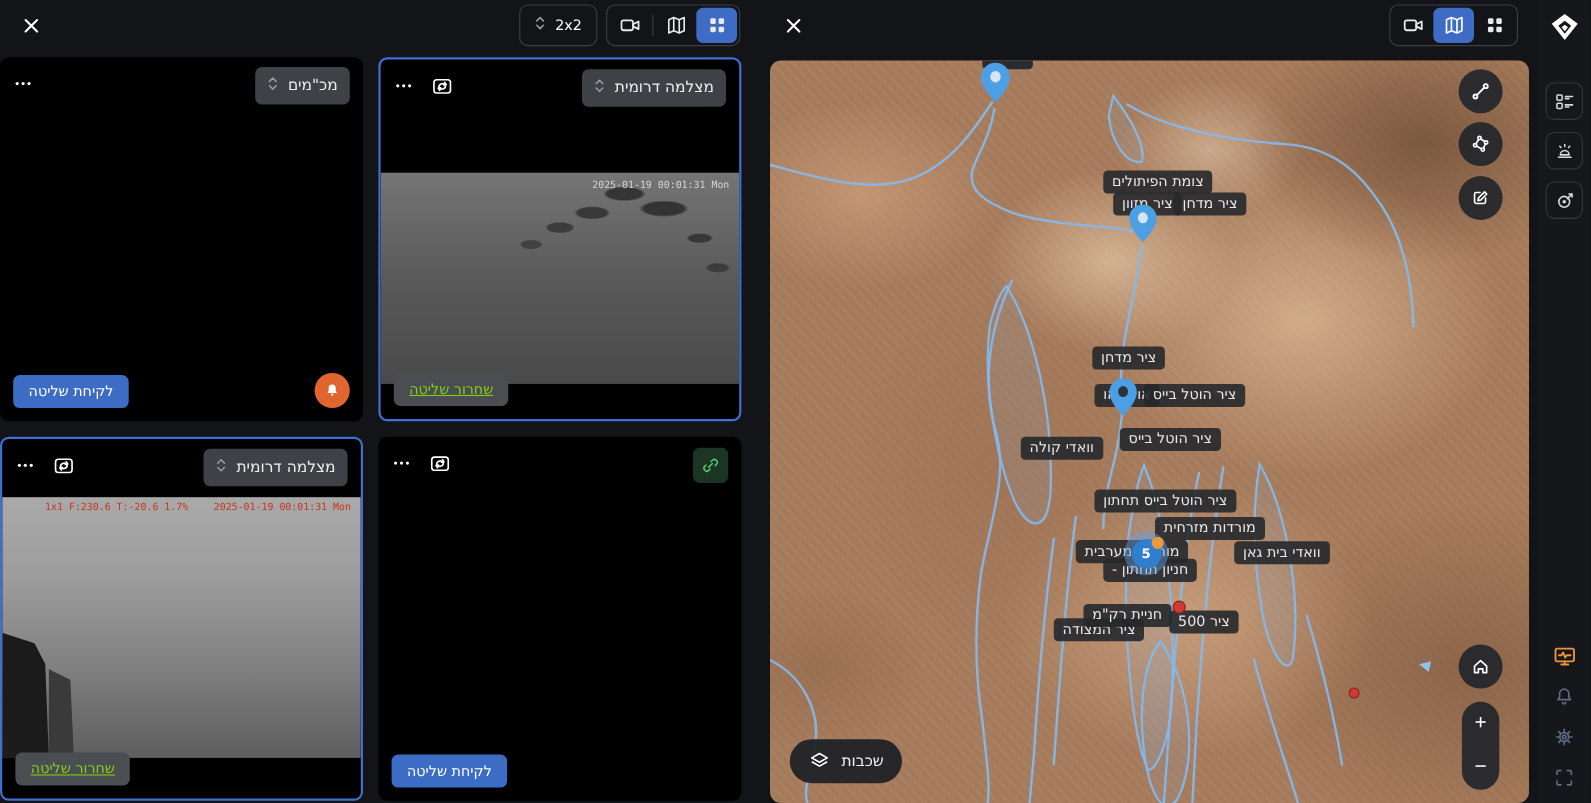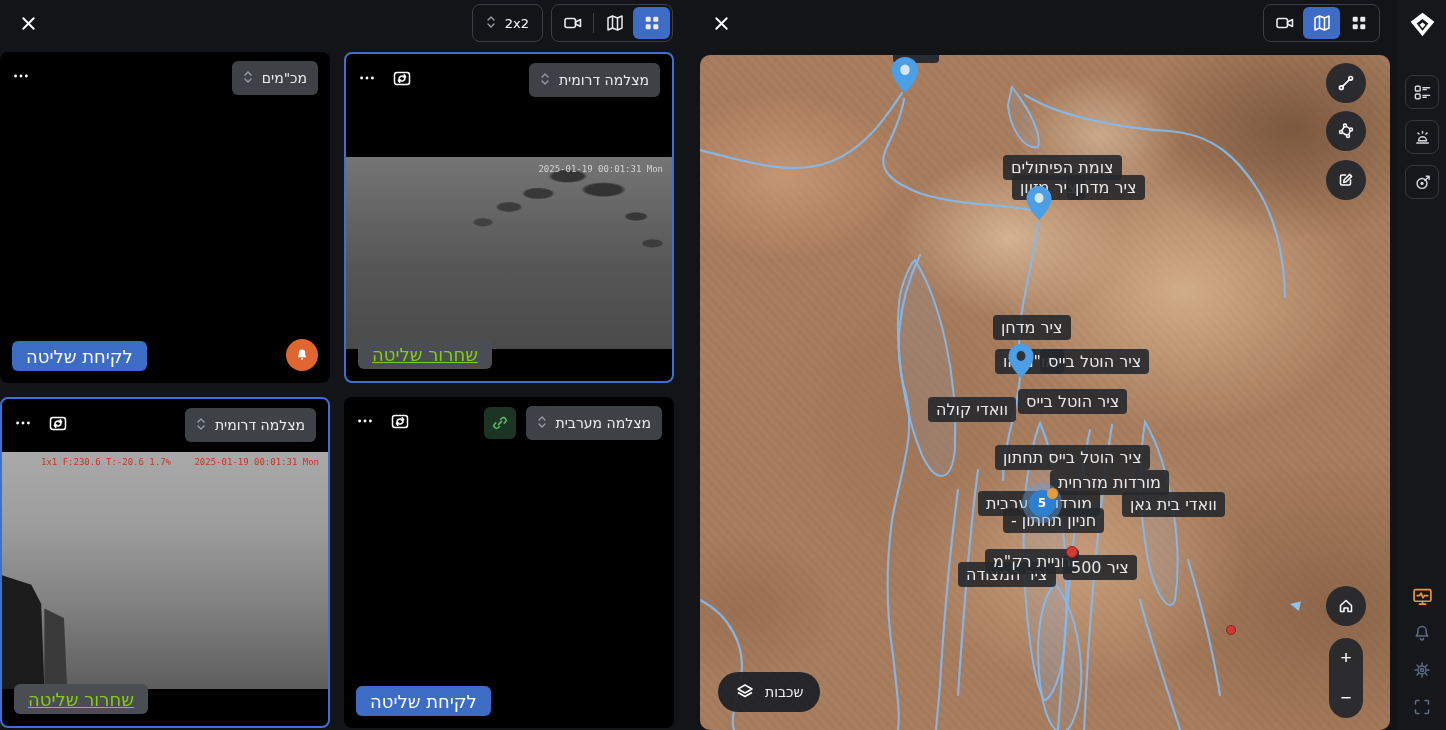--- a/index.html
+++ b/index.html
@@ -34,21 +34,21 @@
     display:flex; align-items:center; gap:9px; cursor:pointer; }
   .dropdown span { color:#ededee; font-size:14px; direction:rtl; white-space:nowrap; }
   .link-btn { width:32px; height:32px; border-radius:6px; background:#1c3423;
     display:flex; align-items:center; justify-content:center; }
   .video { position:absolute; left:0; right:0; }
   .osd { position:absolute; font-family:"DejaVu Sans Mono","Liberation Mono",monospace;
     font-size:9px; direction:ltr; white-space:nowrap; }
   .osd.gray { color:#d4d4d4; }
   .osd.red { color:#c93420;margin-left:32px; }
   .act-btn { position:absolute; left:12px; bottom:12px; height:30px; padding:0 14px;
-    border:none; border-radius:6px; font-size:18px; color:#fff; cursor:pointer;
+    border:none; border-radius:6px; font-size:13px; color:#fff; cursor:pointer;
     font-family:inherit; direction:rtl; }
   .act-blue { background:#3d6cc4; }
   .act-gray { background:#4a4d52; color:#84cc16;text-decoration:underline; }
   .alert-bell { position:absolute; right:12px; bottom:12px; width:32px; height:32px;
     border-radius:50%; background:#e0662f; display:flex; align-items:center; justify-content:center; }
 
   
   .v2 { top:103px; height:192px;
     background:
       radial-gradient(ellipse 26px 9px at 68% 10%, #353535 60%, transparent 75%),
@@ -83,21 +83,21 @@
       radial-gradient(ellipse 240px 180px at 55% 75%, rgba(203,162,128,.85), transparent 70%),
       radial-gradient(ellipse 300px 220px at 92% 82%, rgba(136,97,70,.85), transparent 70%),
       radial-gradient(ellipse 160px 120px at 45% 27%, rgba(226,196,164,.75), transparent 70%),
       radial-gradient(ellipse 150px 110px at 6% 82%, rgba(148,106,78,.7), transparent 70%),
       radial-gradient(ellipse 120px 90px at 58% 12%, rgba(224,198,170,.6), transparent 70%),
       repeating-linear-gradient(47deg, rgba(0,0,0,.035) 0 3px, transparent 3px 7px); }
   .overlay { position:absolute; inset:0; z-index:1; }
   .route { fill:none; stroke:#85b9ec; stroke-width:2.2; stroke-linecap:round; opacity:.92; }
   .poly { fill:rgba(130,180,235,.12); stroke:#85b9ec; stroke-width:2; opacity:.95; }
   .map-label { position:absolute; z-index:2; background:rgba(38,40,43,.9); color:#e8e8e8;
-    font-size:16px; padding:3px 8px; border-radius:4px; white-space:nowrap; direction:rtl; }
+    font-size:13px; padding:3px 8px; border-radius:4px; white-space:nowrap; direction:rtl; }
   .clip-label { position:absolute; z-index:2; background:#2a2c30; border-radius:4px;
     width:46px; height:16px; }
   .pin { position:absolute; z-index:3; }
   .cluster { position:absolute; z-index:3; width:40px; height:40px; border-radius:50%;
     background:rgba(98,158,220,.45); display:flex; align-items:center; justify-content:center; }
   .cluster-in { width:27px; height:27px; border-radius:50%; background:#2f7fd1;
     display:flex; align-items:center; justify-content:center;
     color:#fff; font-size:12px; font-weight:bold; }
   .dot { position:absolute; border-radius:50%; z-index:3; }
   .arrow-mk { position:absolute; z-index:3; width:0; height:0;
@@ -276,27 +276,20 @@
             </svg></span>
       </div>
       <div class="h-right">
         <div class="link-btn">
           <svg width="18" height="18" viewBox="0 0 20 20" fill="none" stroke="#55c46d" stroke-width="1.6" stroke-linecap="round">
               <path d="M8.2 11.8 L11.8 8.2"></path>
               <path d="M10.5 6.2 l1.3-1.3 a2.9 2.9 0 0 1 4.1 4.1 L14.6 10.3"></path>
               <path d="M9.5 13.8 l-1.3 1.3 a2.9 2.9 0 0 1 -4.1-4.1 L5.4 9.7"></path>
             </svg>
         </div>
-        <div class="dropdown">
-          <span><svg width="10" height="16" viewBox="0 0 10 16" fill="none" stroke="#969ca4" stroke-width="1.4" stroke-linecap="round" stroke-linejoin="round">
-                <path d="M2 6 L5 3 L8 6"></path>
-                <path d="M2 10 L5 13 L8 10"></path>
-              </svg></span>
-          <span>מצלמה מערבית</span>
-        </div>
       </div>
     </div>
     <button class="act-btn act-blue">לקיחת שליטה</button>
   </div>
 
   <div class="toolbar tb-right">
     <button class="icon-btn">
       <svg width="19" height="19" viewBox="0 0 20 20" fill="none" stroke="#fff" stroke-width="2" stroke-linecap="round">
           <path d="M4.5 4.5 L15.5 15.5 M15.5 4.5 L4.5 15.5"></path>
         </svg>

